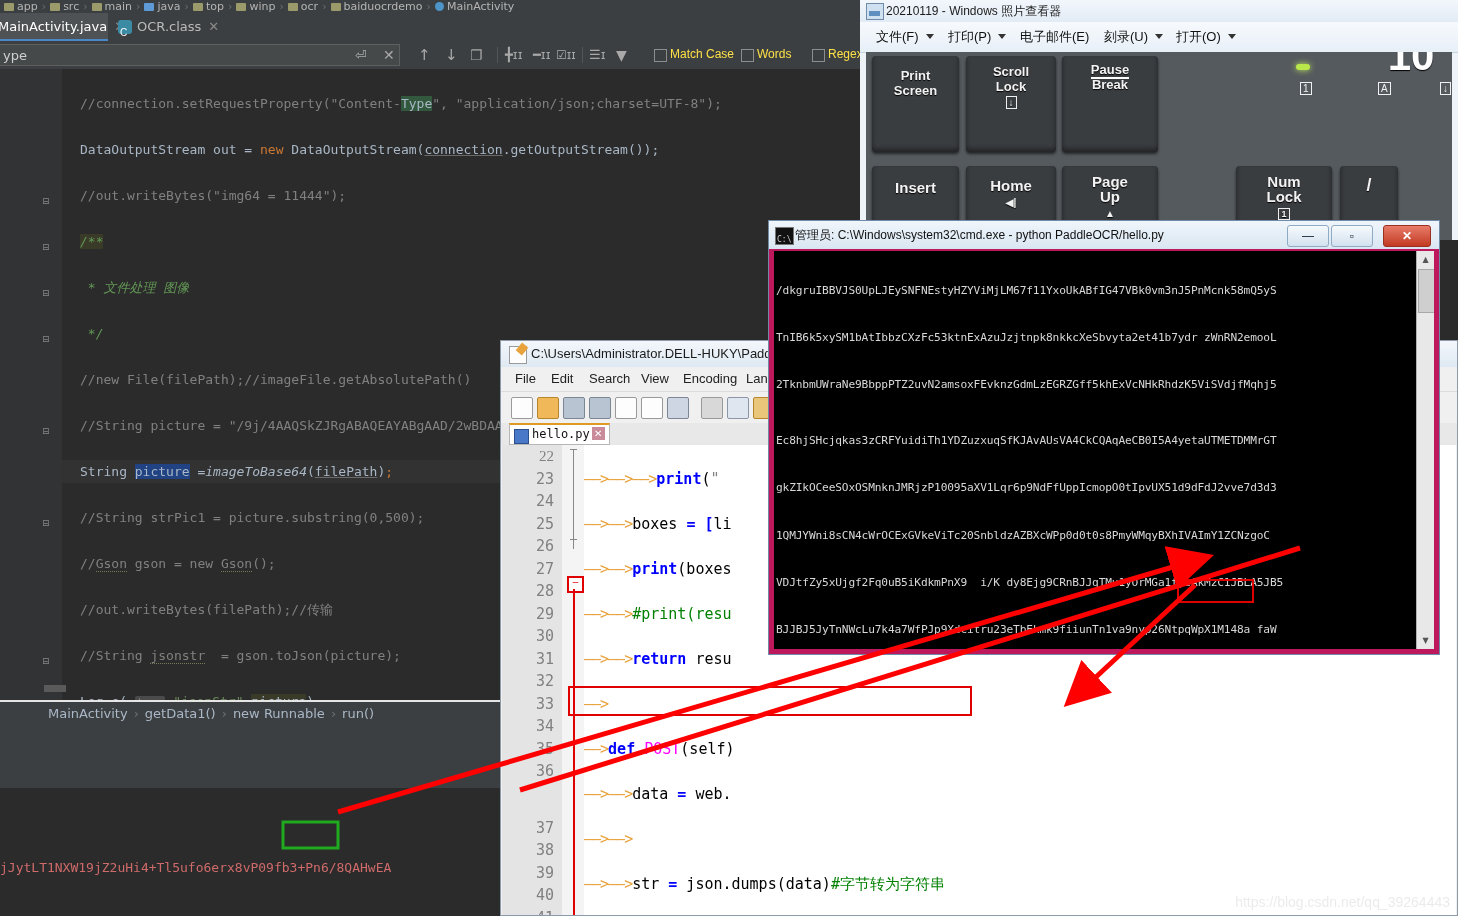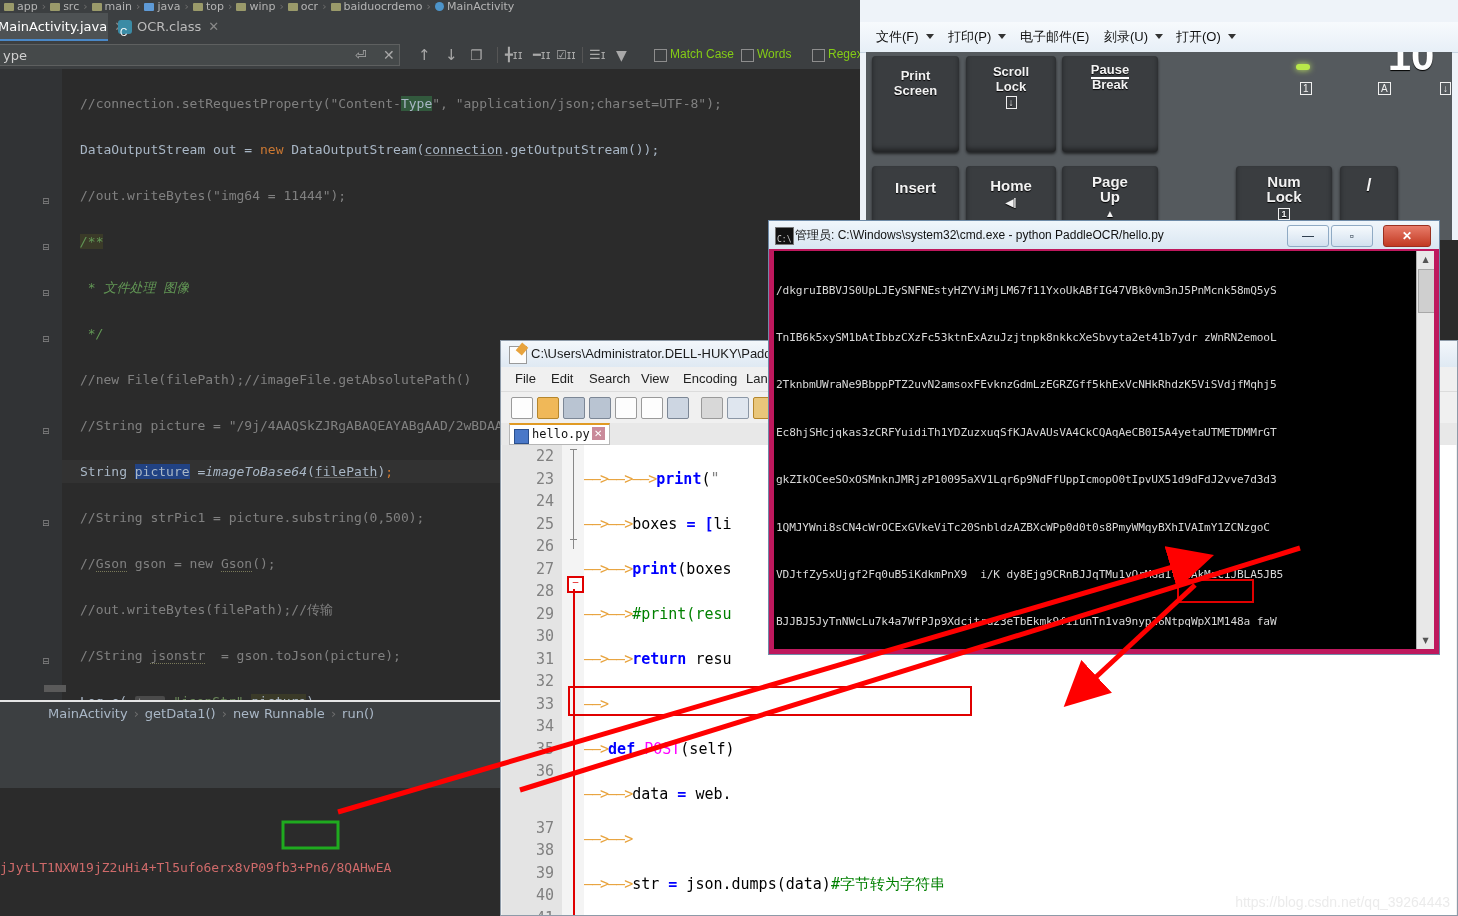--- a/index.html
+++ b/index.html
@@ -34,21 +34,21 @@
 
   
   #findbar{left:0;top:41px;width:870px;height:28px;background:#3c3f41;
      border-bottom:1px solid #323232;}
   #find-input{position:absolute;left:-10px;top:3px;width:410px;height:22px;
      background:#45494a;border:1px solid #5e6060;color:#d0d0d0;font-size:13px;
      line-height:22px;padding-left:12px;box-sizing:border-box;}
   .findico{position:absolute;top:5px;color:#a9a9a9;font-size:14px;line-height:18px;}
   .fchk{position:absolute;top:8px;width:11px;height:11px;border:1px solid #8d8d8d;
      background:#3c3f41;}
-  .flabel{position:absolute;top:6px;font-size:12px;color:#84cc16;
+  .flabel{position:absolute;top:6px;font-size:12px;color:#fde047;
      font-family:"Liberation Sans",sans-serif;}
   .fdiv{position:absolute;top:6px;width:1px;height:16px;background:#555;}
 
   
   #editor{left:0;top:69px;width:870px;height:631px;background:#2b2b2b;overflow:hidden;}
   #gutter{position:absolute;left:0;top:0;width:62px;height:631px;background:#313335;}
   .foldmark{position:absolute;left:42px;width:9px;height:9px;color:#888;font-size:9px;
      line-height:9px;}
   #code{position:absolute;left:62px;top:0;width:808px;height:631px;
      font-family:"DejaVu Sans Mono",monospace;font-size:13px;line-height:23px;
@@ -330,21 +330,21 @@
     <div class="tb" style="left:226px;background:#dfe6ef;border:1px solid #8b97a6;"></div>
     <div class="tb" style="left:252px;background:#e9c67a;border:1px solid #b5862c;"></div>
   </div>
   <div id="npp-tabrow">
     <div id="npp-tab">
       <span class="sv"></span><span>hello.py</span><span class="xb">✕</span>
     </div>
   </div>
   <div id="npp-body">
     <div id="npp-gutter">
-      <span style="display:block;">22</span>
+      <span style="display:block;font-family:Liberation Serif, serif;">22</span>
       <span style="display:block;">23</span>
       <span style="display:block;">24</span>
       <span style="display:block;">25</span>
       <span style="display:block;">26</span>
       <span style="display:block;">27</span>
       <span style="display:block;">28</span>
       <span style="display:block;">29</span>
       <span style="display:block;">30</span>
       <span style="display:block;">31</span>
       <span style="display:block;">32</span>
@@ -388,20 +388,24 @@
 
 
 
     </div>
 
     <div class="abs redbox" style="left:68px;top:243px;width:400px;height:26px;"></div>
   </div>
 </div>
 
 <div class="abs" id="wpv">
+  <div id="wpv-title">
+    <div id="wpv-icon"></div>
+    <span>20210119 - Windows 照片查看器</span>
+  </div>
   <div id="wpv-menu">
     <span class="wm" style="left:16px;"><span>文件(F)</span><span class="wcar"></span></span>
     <span class="wm" style="left:88px;"><span>打印(P)</span><span class="wcar"></span></span>
     <span class="wm" style="left:160px;"><span>电子邮件(E)</span></span>
     <span class="wm" style="left:244px;"><span>刻录(U)</span><span class="wcar"></span></span>
     <span class="wm" style="left:316px;"><span>打开(O)</span><span class="wcar"></span></span>
   </div>
   <div id="wpv-photo">
 
     <div class="key" style="left:6px;top:4px;width:87px;height:96px;"></div>
@@ -441,21 +445,21 @@
       <i>▫</i>
     </div>
   <div class="winbtn close" style="right:8px;width:46px;">
       <i>✕</i>
     </div>
   <div id="cmd-body">
     <div id="cmd-text">
       <span style="display:block;">/dkgruIBBVJS0UpLJEySNFNEstyHZYViMjLM67f11YxoUkABfIG47VBk0vm3nJ5PnMcnk58mQ5yS</span>
       <span style="display:block;">TnIB6k5xySM1bAtIbbzCXzFc53ktnExAzuJzjtnpk8nkkcXeSbvyta2et41b7ydr zWnRN2emooL</span>
       <span style="display:block;">2TknbmUWraNe9BbppPTZ2uvN2amsoxFEvknzGdmLzEGRZGff5khExVcNHkRhdzK5ViSVdjfMqhj5</span>
-      <span style="display:block;">Ec8hjSHcjqkas3zCRFYuidiTh1YDZuzxuqSfKJAvAUsVA4CkCQAqAeCB0I5A4yetaUTMETDMMrGT</span>
+      <span style="display:block;margin-top:8px;">Ec8hjSHcjqkas3zCRFYuidiTh1YDZuzxuqSfKJAvAUsVA4CkCQAqAeCB0I5A4yetaUTMETDMMrGT</span>
       <span style="display:block;">gkZIkOCeeSOxOSMnknJMRjzP10095aXV1Lqr6p9NdFfUppIcmopO0tIpvUX51d9dFdJ2vve7d3d3</span>
       <span style="display:block;">1QMJYWni8sCN4cWrOCExGVkeViTc20SnbldzAZBXcWPp0d0t0s8PmyWMqyBXhIVAImY1ZCNzgoC</span>
       <span style="display:block;">VDJtfZy5xUjgf2Fq0uB5iKdkmPnX9  i/K dy8Ejg9CRnBJJqTMu1yOrMGa1tyzAkMzC1JBLA5JB5</span>
       <span style="display:block;">BJJBJ5JyTnNWcLu7k4a7WfPJp9Xdcitru23eTbEkmk9fiiunTn1va9nyp26NtpqWpX1M148a faW</span>
       
       
       
       
       
       

